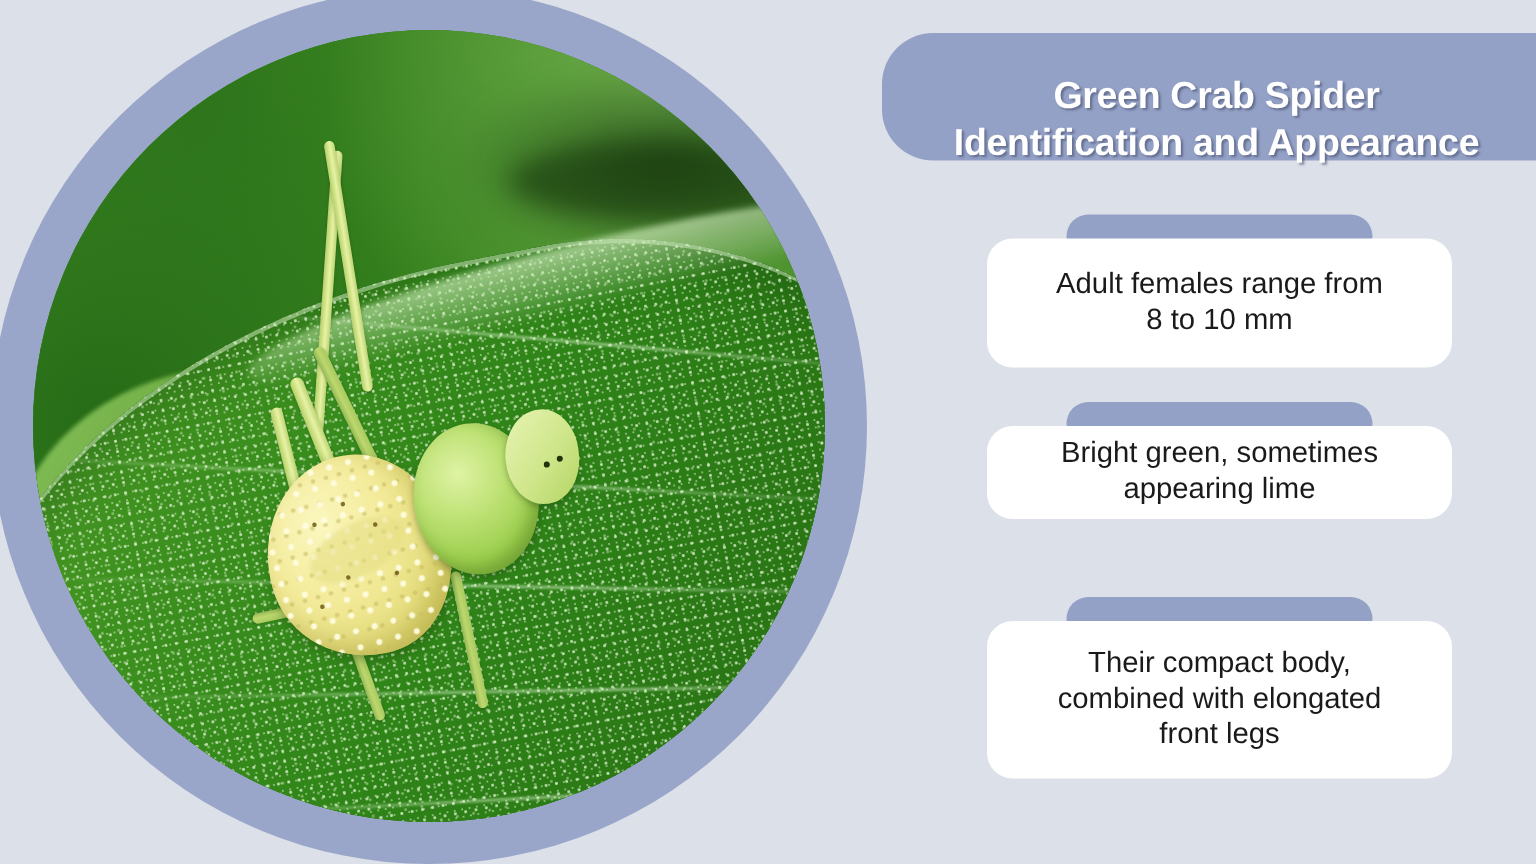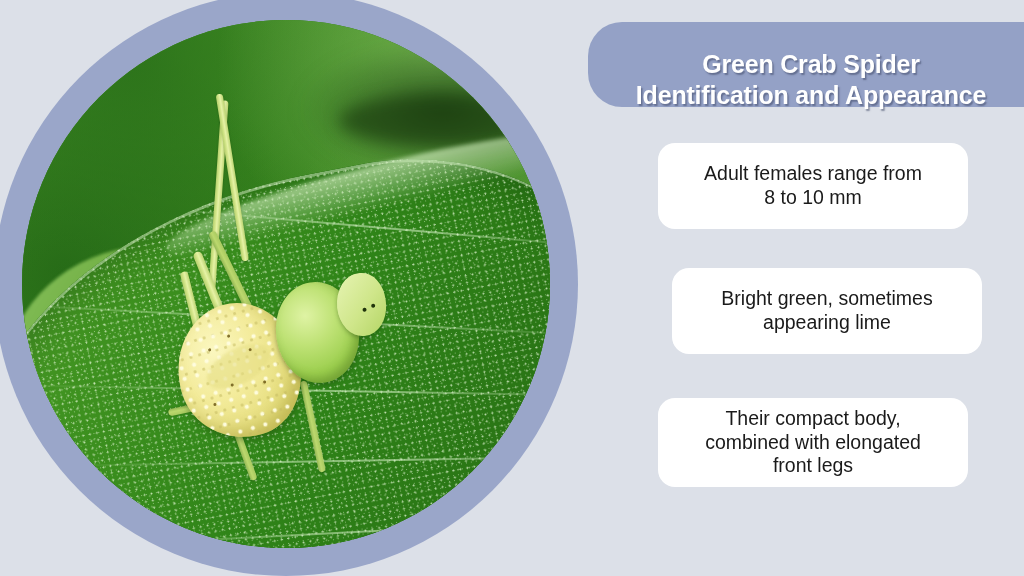--- a/index.html
+++ b/index.html
@@ -260,44 +260,44 @@
     left: 53px;
     top: 0;
     width: 204px;
     height: 29px;
     background: #94a1c6;
     border-radius: 16px;
   }
   .card-body {
     position: absolute;
     left: 0;
-    top: 0;
+    top: 16px;
     width: 310px;
     background: #ffffff;
     border-radius: 17px;
     display: flex;
     align-items: center;
     justify-content: center;
     box-sizing: border-box;
     padding: 9px 14px;
   }
   .card-text {
     color: #1a1a1a;
     font-size: 19.5px;
     line-height: 1.22;
     text-align: center;
     white-space: pre-line;
   }
 
   #card1 { top: 143px; }
   #card1 .card-body { height: 86px; }
   #card2 { top: 268px; }
-  #card2 .card-body { height: 86px; margin-left: 14px; }
+  #card2 .card-body { height: 62px; }
   #card3 { top: 398px; }
-  #card3 .card-body { height: 89px; }
+  #card3 .card-body { height: 105px; }
 </style>
 </head>
 <body>
 
 <div id="slide">
 
   <div class="photo-ring"></div>
 
   <div class="photo-circle">
     <div class="photo-inner">

